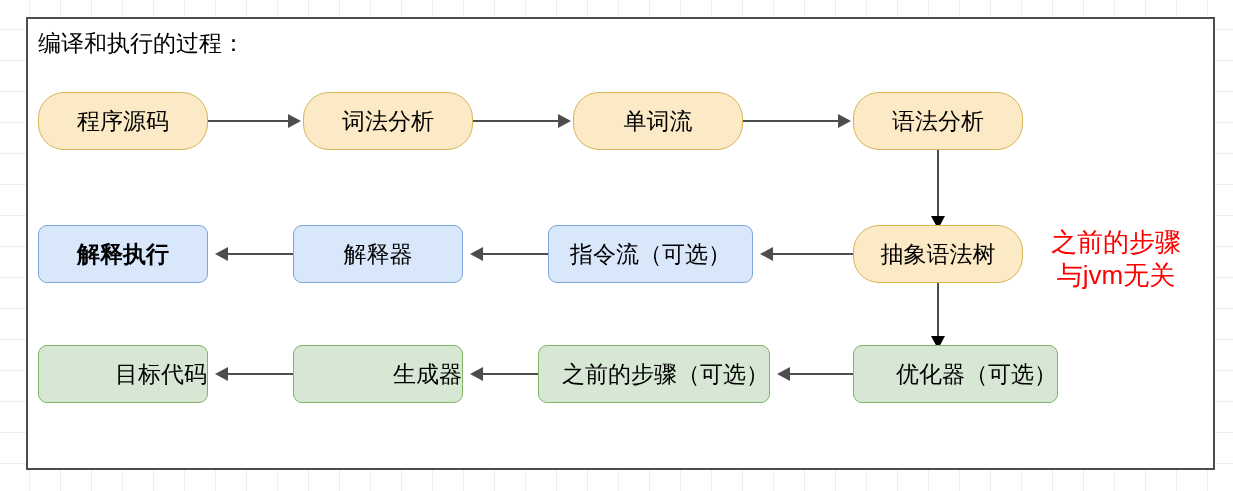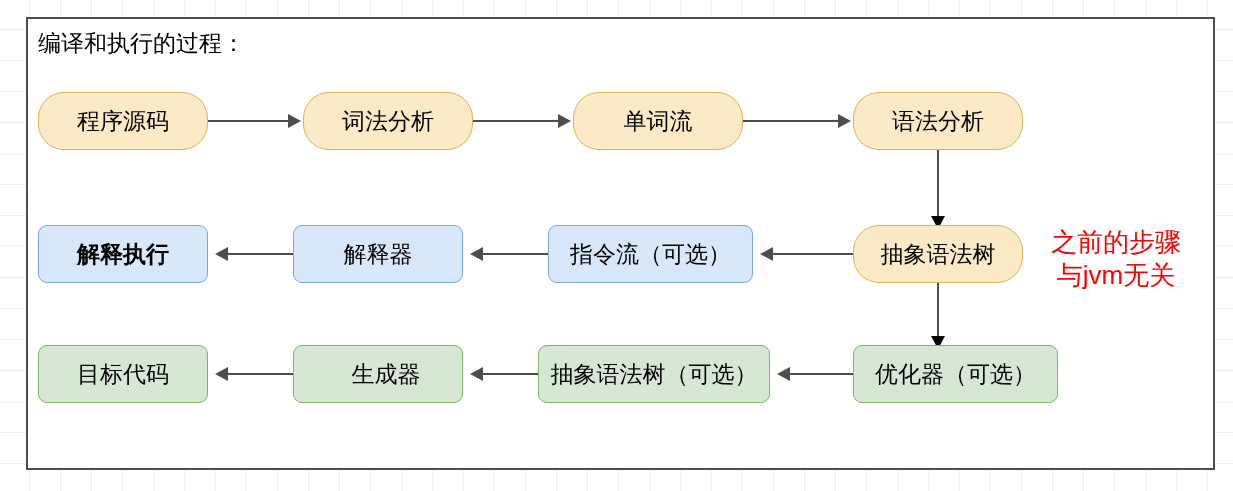--- a/index.html
+++ b/index.html
@@ -52,21 +52,21 @@
     display: flex;
     align-items: center;
     justify-content: center;
     font-size: 23px;
     color: #000000;
     white-space: nowrap;
     letter-spacing: 0px;
   }
   .node.yellow { background: #fbeac5; border-color: #d6b656; border-radius: 26px; }
   .node.blue   { background: #d9e7fb; border-color: #7ea6dc; }
-  .node.green  { background: #d6e8d4; border-color: #82b366; }
+  .node.green  { background: #d6e8d4; border-color: #82b366; justify-content: flex-end; }
 
   .edge {
     position: absolute;
     background: #4d4d4d;
   }
   .edge.h { height: 2px; }
   .edge.v { width: 2px; }
 
   .arrowhead {
     position: absolute;
@@ -176,21 +176,21 @@
   <div class="edge h" style="left:228px; top:373px; width:65px;"></div>
 
   <div class="node green" style="left:293px; top:345px; width:170px; height:58px;padding-left:16px;">
     <span>生成器</span>
   </div>
 
   <div class="arrowhead left" style="left:470px; top:367px;"></div>
   <div class="edge h" style="left:483px; top:373px; width:55px;"></div>
 
   <div class="node green" style="left:538px; top:345px; width:232px; height:58px;">
-    <span>抽象语法树（可选）</span>
+    <span>之前的步骤（可选）</span>
   </div>
 
   <div class="arrowhead left" style="left:777px; top:367px;"></div>
   <div class="edge h" style="left:790px; top:373px; width:63px;"></div>
 
   <div class="node green" style="left:853px; top:345px; width:205px; height:58px;">
     <span>优化器（可选）</span>
   </div>
 </div>
 

